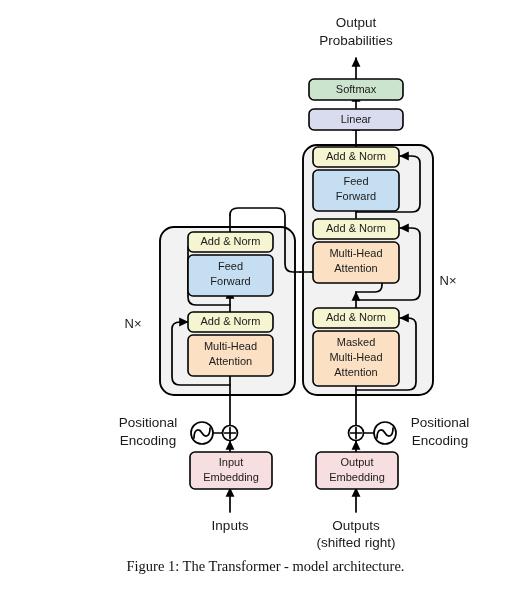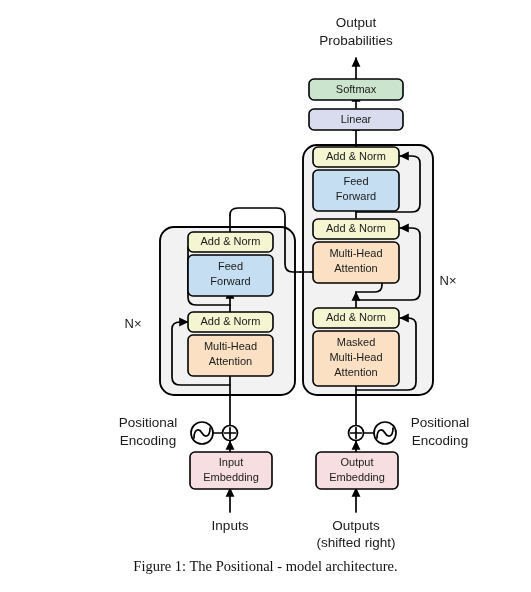--- a/index.html
+++ b/index.html
@@ -226,14 +226,14 @@
     <text class="ext-text" x="148" y="445">Encoding</text>
 
     <text class="ext-text" x="440" y="427">Positional</text>
     <text class="ext-text" x="440" y="445">Encoding</text>
 
     <text class="ext-text" x="230" y="530">Inputs</text>
     <text class="ext-text" x="356" y="530">Outputs</text>
     <text class="ext-text" x="356" y="547">(shifted right)</text>
   </svg>
 
-  <div class="caption">Figure 1: The Positional - model architecture.</div>
+  <div class="caption">Figure 1: The Transformer - model architecture.</div>
 </div>
 
 </body></html>

